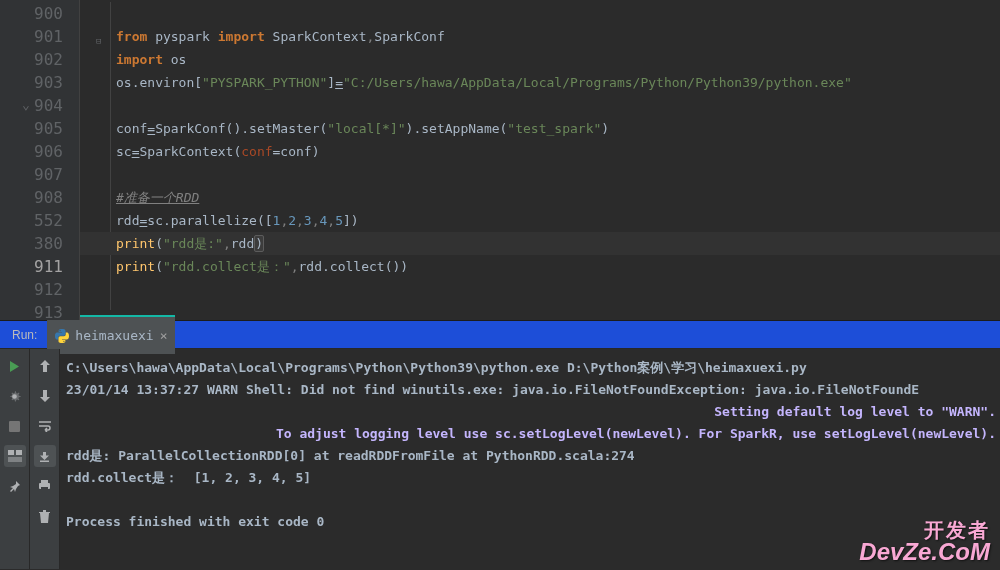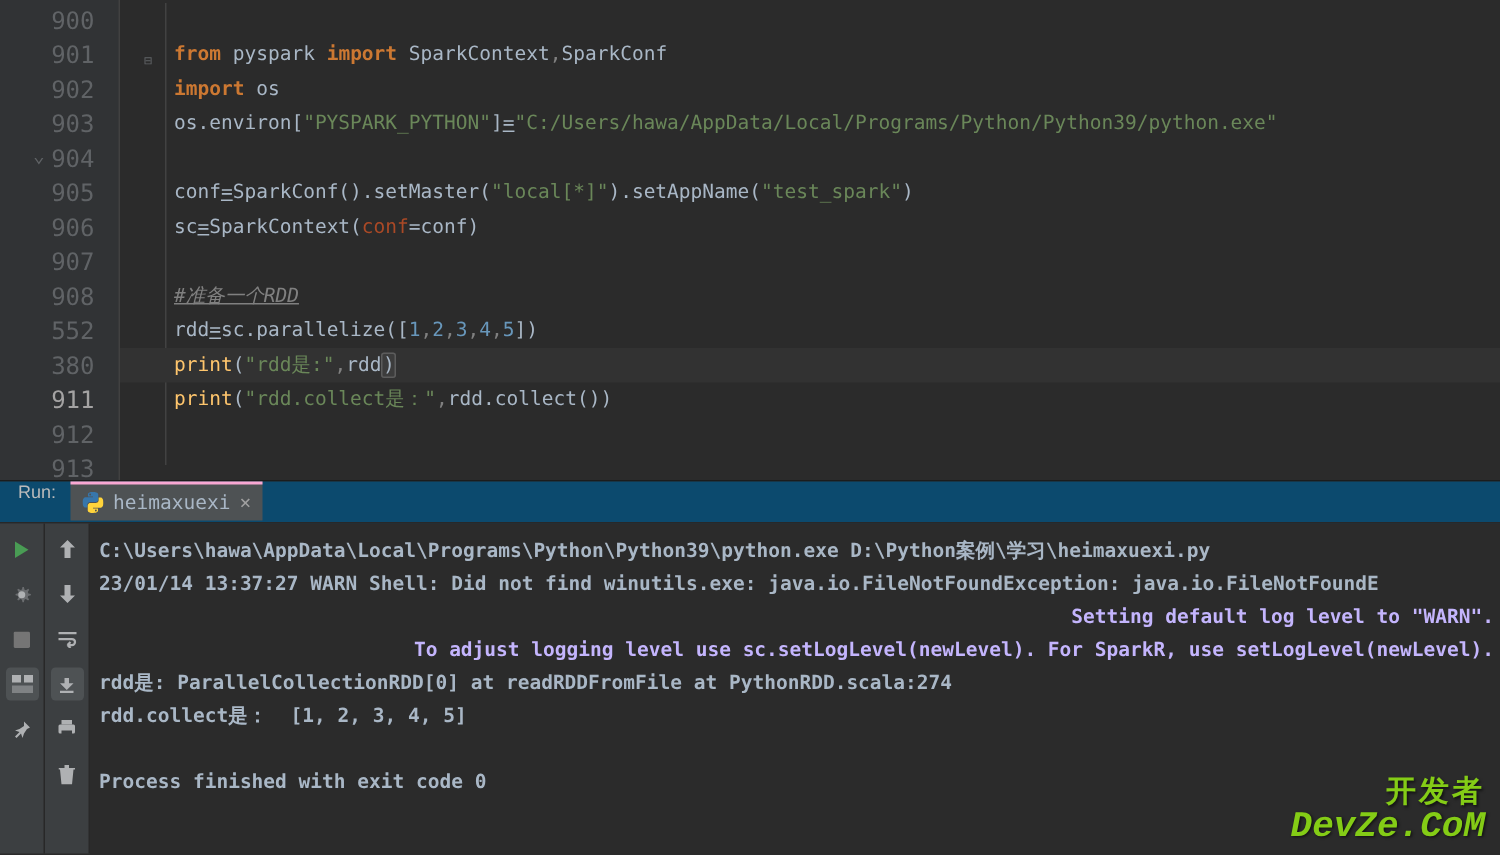--- a/index.html
+++ b/index.html
@@ -87,39 +87,39 @@
       background: rgba(255,255,255,0.05);
       border: 1px solid #5c5c5c;
       border-radius: 2px;
     }
     .panel-divider {
       height: 1px;
       background: #1c1c1c;
     }
     .run-tab-bar {
       height: 28px;
-      background: #0c4a6e;
-      display: flex;
-      align-items: flex-start;
+      background: #1d4ed8;
+      display: flex;
+      align-items: center;
       border-bottom: 1px solid #282828;
     }
     .run-label {
       color: #bbbbbb;
       padding: 0 10px 0 12px;
       font-size: 12px;
       font-family: sans-serif;
     }
     .run-tab {
       display: flex;
       align-items: center;
       background: #4e5254;
-      height: 26px;
+      height: 39px;
       padding: 0 8px;
       gap: 6px;
-      border-top: 2px solid #f9a8d4;
+      border-top: 2px solid #14b8a6;
     }
     .tab-close {
       color: #a0a0a0;
       font-size: 13px;
       cursor: pointer;
     }
     .python-icon {
       width: 14px;
       height: 14px;
     }
@@ -169,22 +169,22 @@
       line-height: 22px;
       white-space: pre;
       overflow: hidden;
     }
     .console-line { padding-left: 2px; font-weight: bold; }
     .warn { color: #c4b5fd; text-align: right; }
     .watermark {
       position: absolute;
       right: 10px;
       bottom: 6px;
-      color: #84cc16;
-      font-family: Liberation Mono, monospace;
+      color: #f9a8d4;
+      font-family: Liberation Sans, sans-serif;
       text-align: right;
       line-height: 1;
       text-shadow: 1px 1px 2px rgba(0,0,0,0.6);
     }
     .watermark-top {
       font-size: 20px;
       font-weight: bold;
       letter-spacing: 2px;
     }
     .watermark-bottom {

